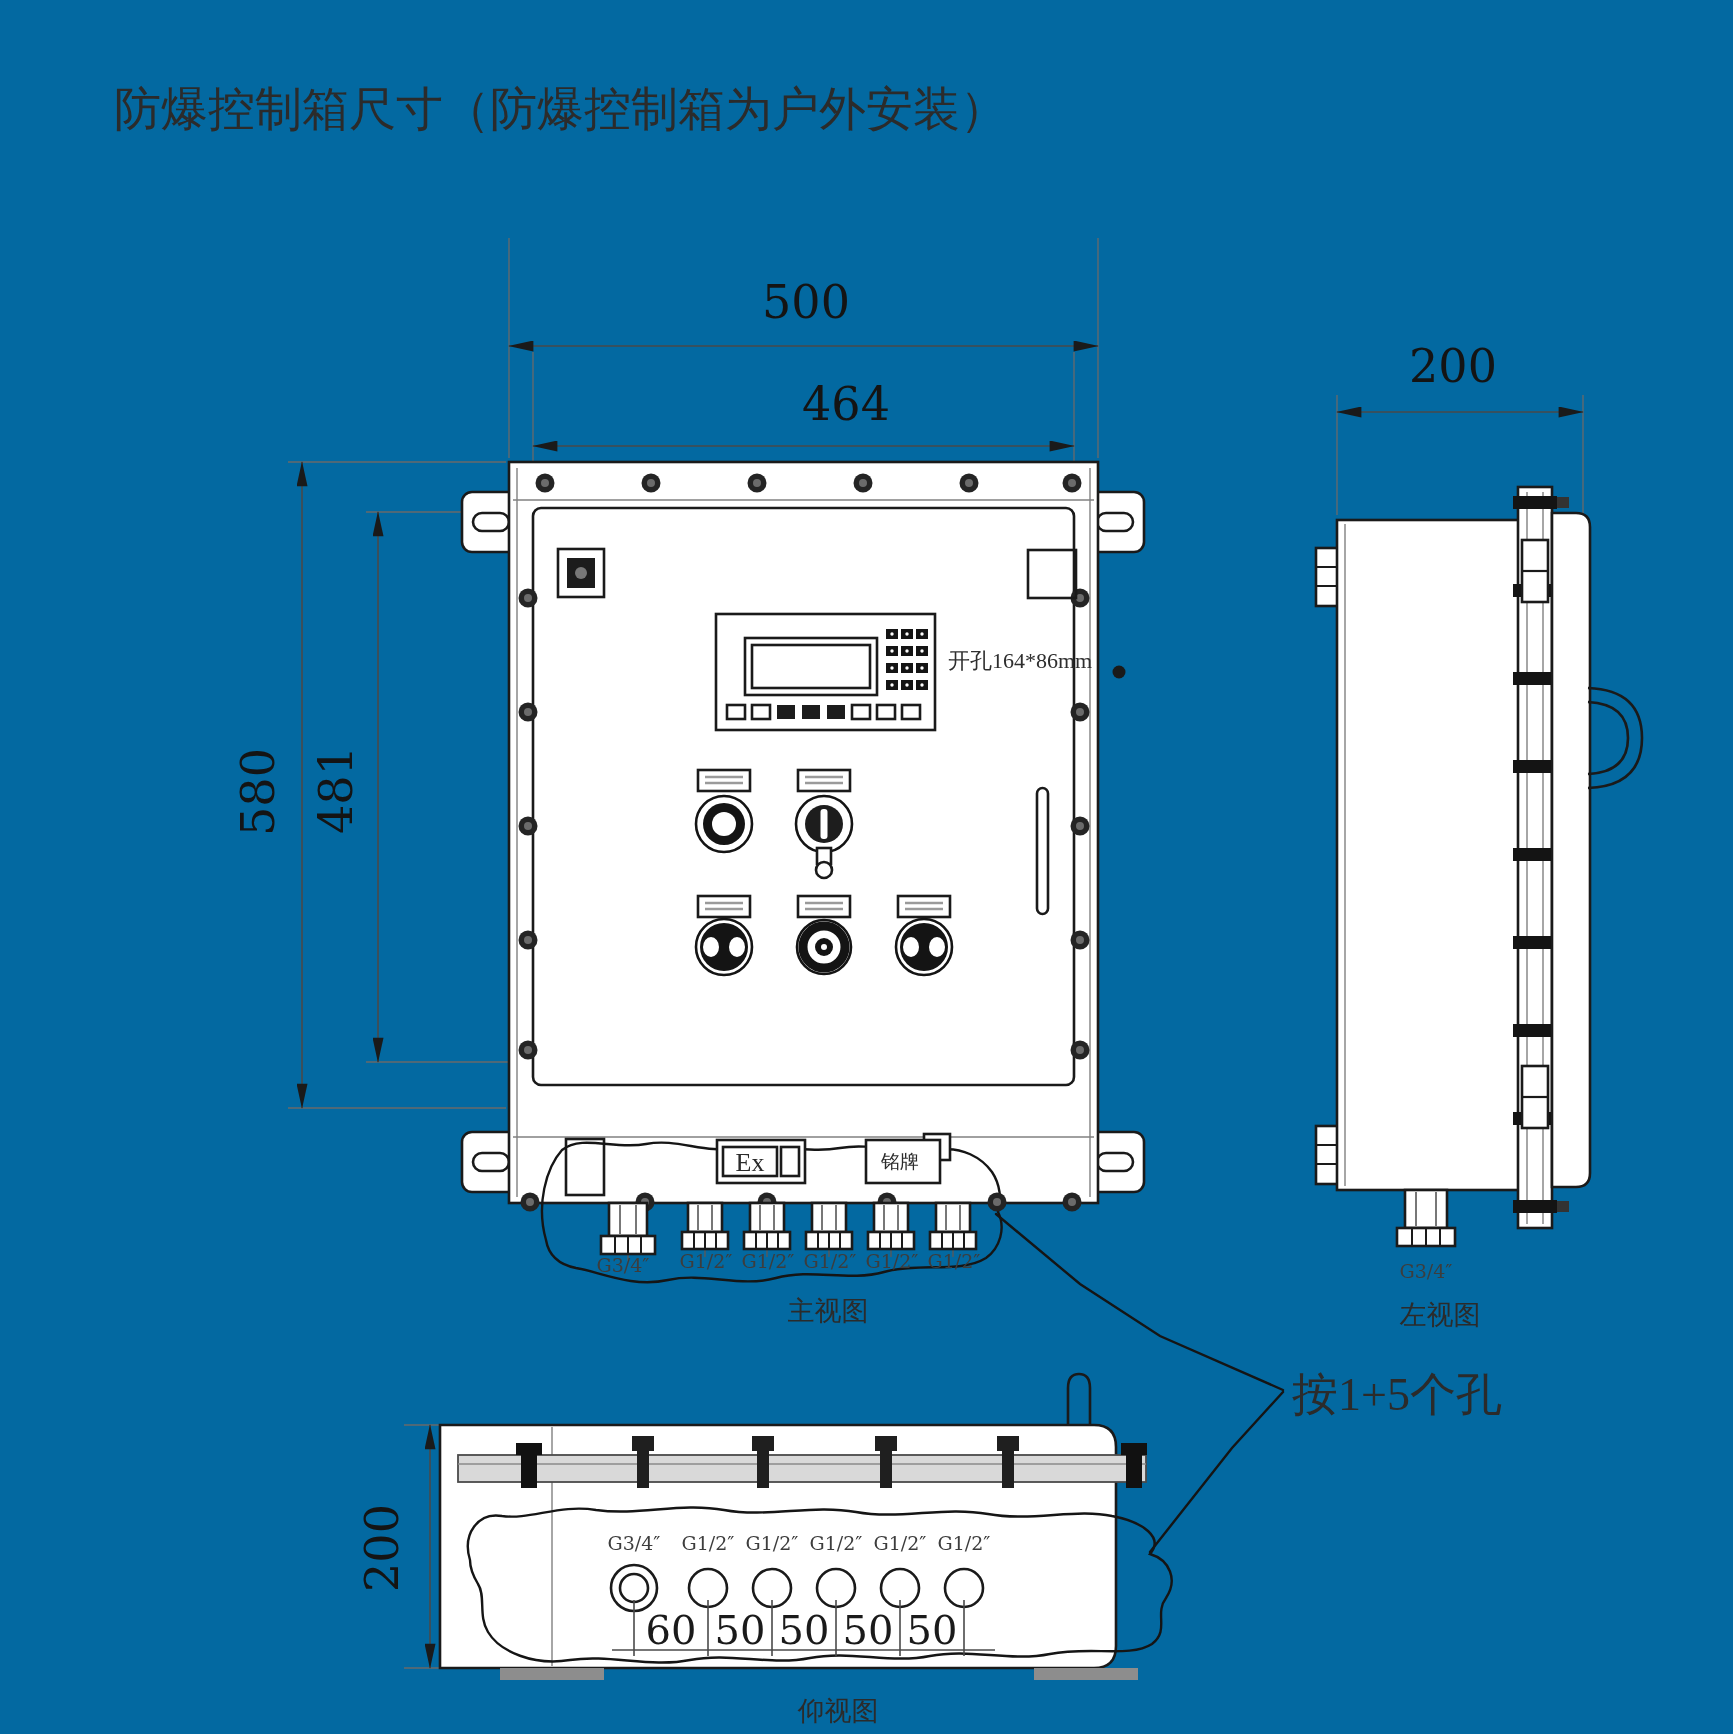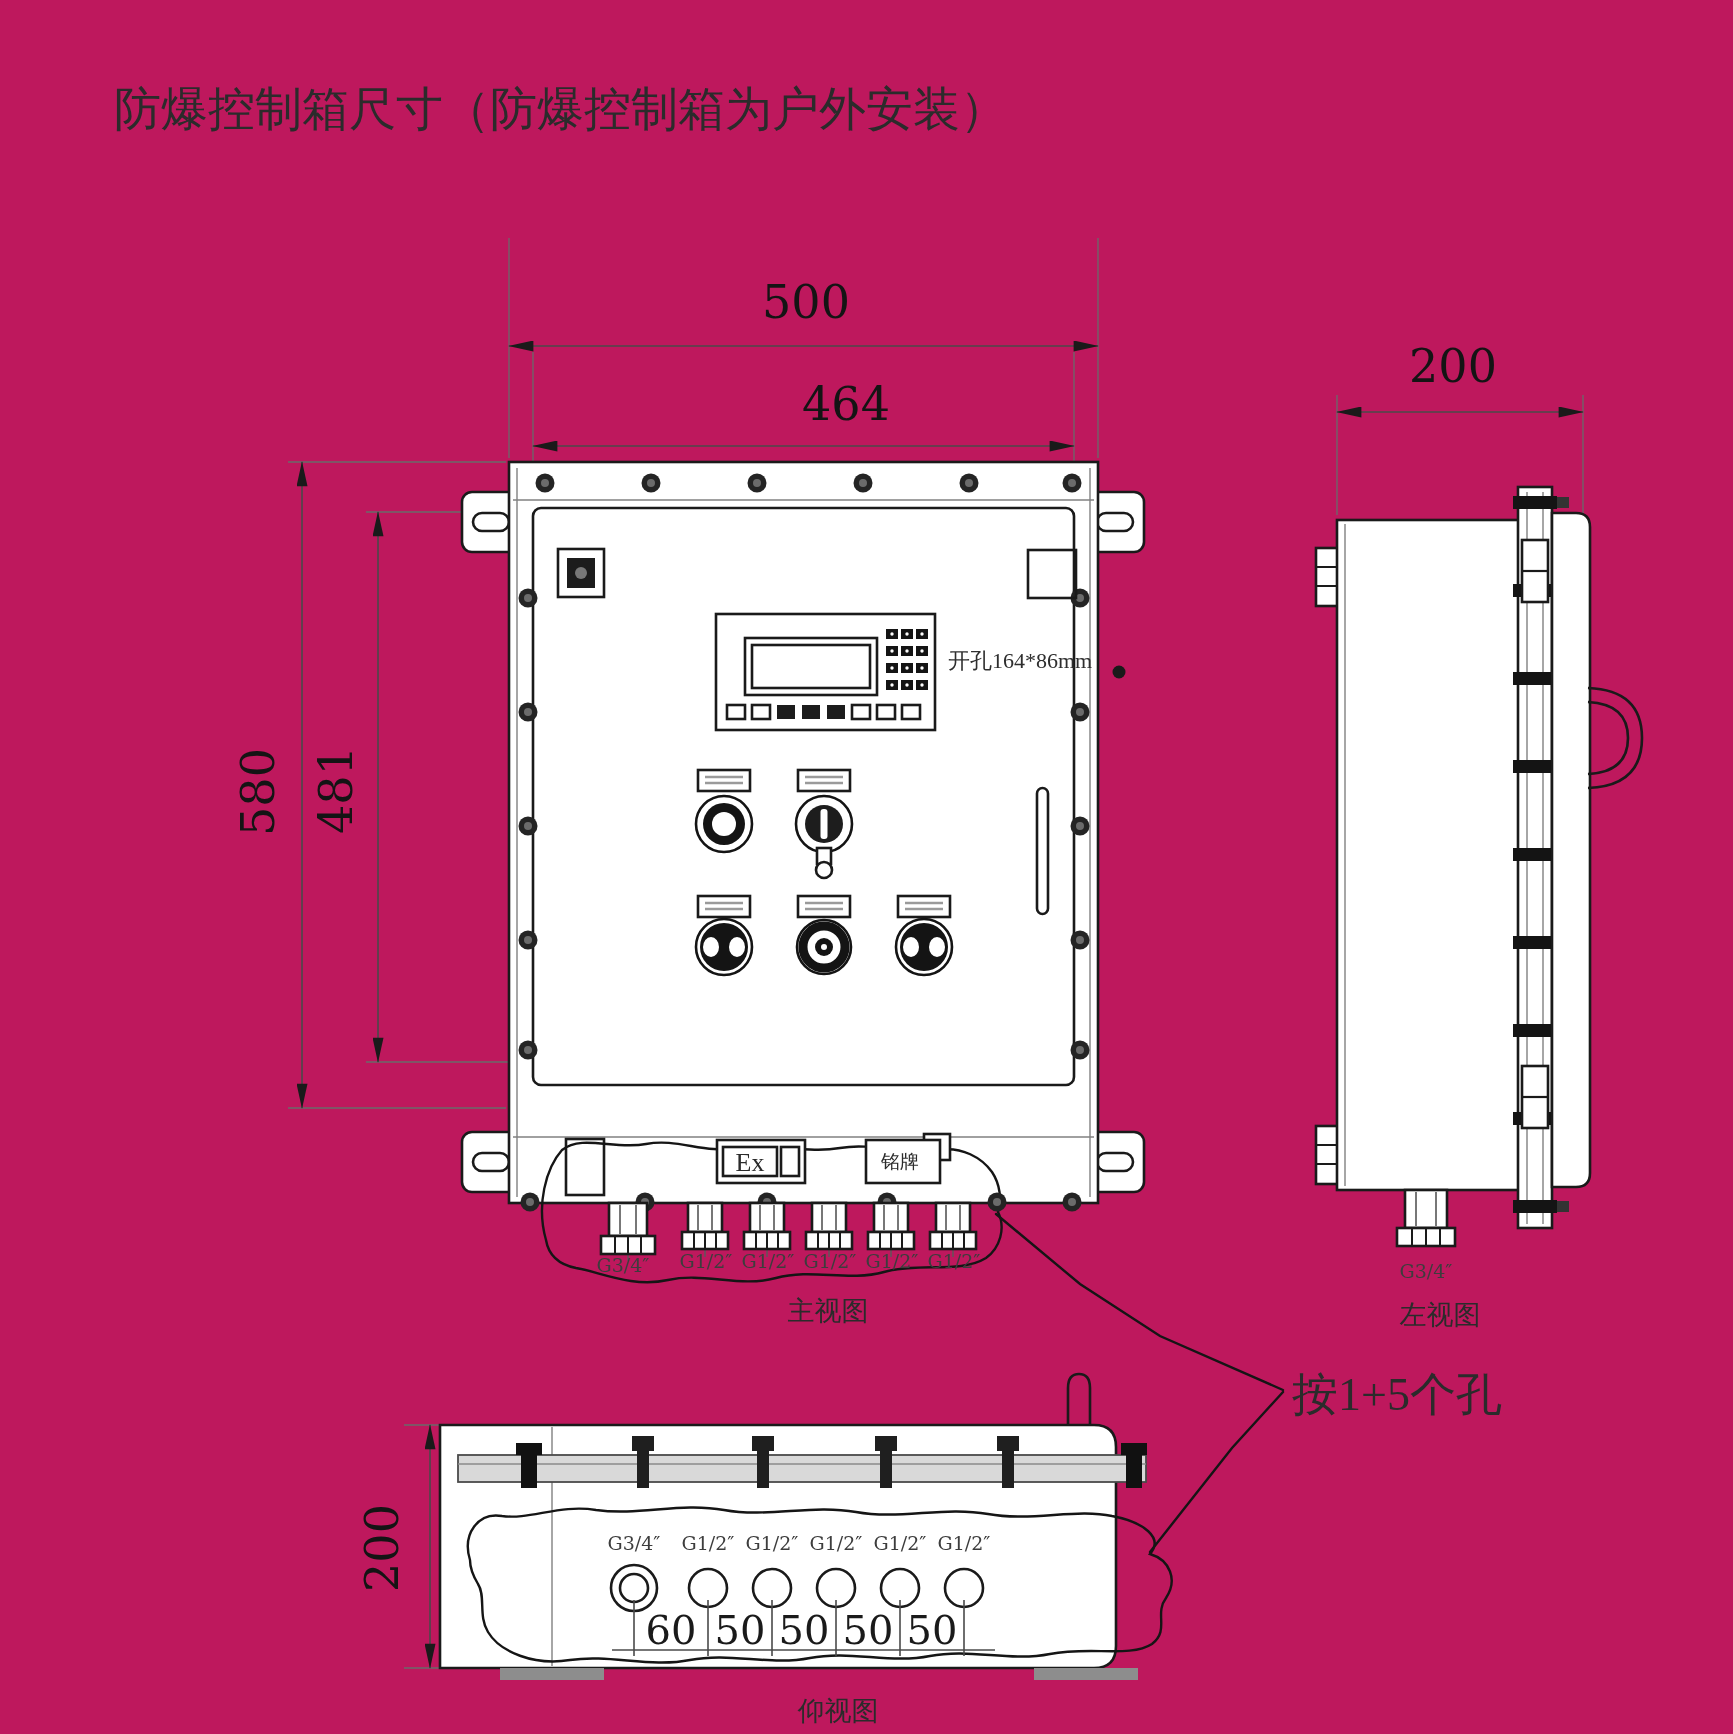--- a/index.html
+++ b/index.html
@@ -1,16 +1,16 @@
 <!DOCTYPE html>
 <html><head>
 <meta charset="utf-8">
 <style>
   html,body{margin:0;padding:0;background:#ffffff;}
-  .page{width:1733px;height:1734px;position:relative;background:#be185d;overflow:hidden;
+  .page{width:1733px;height:1734px;position:relative;background:#0369a1;overflow:hidden;
         font-family:"Liberation Sans",sans-serif;text-decoration:underline;}
   svg text{user-select:none;}
   .ln   {fill:#fff;stroke:#1a1a1a;stroke-width:2.6;}
   .lnf  {fill:none;stroke:#1a1a1a;stroke-width:2.6;}
   .thin {fill:none;stroke:#808080;stroke-width:1.4;}
   .dim  {stroke:#4a4a4a;stroke-width:1.6;fill:none;}
   .ext  {stroke:#6a6a6a;stroke-width:1.3;fill:none;}
   .cloud{fill:none;stroke:#151515;stroke-width:2.4;stroke-linecap:round;}
   .dimtxt{font-family:"DejaVu Serif","Liberation Serif",serif;font-size:46px;fill:#141414;}
   .bigtxt{font-family:"DejaVu Serif","Liberation Serif",serif;font-size:40px;fill:#1a1a1a;}

